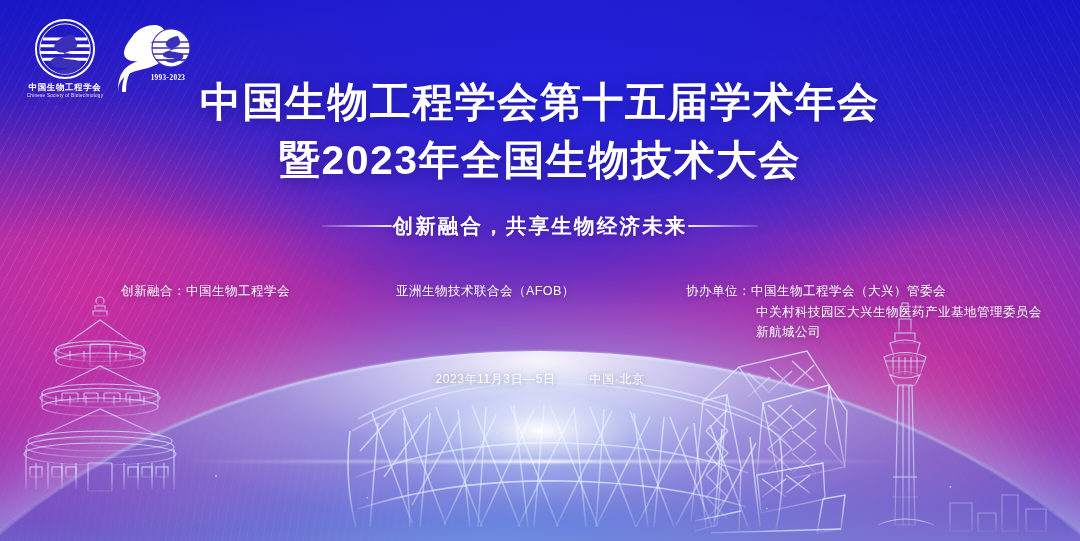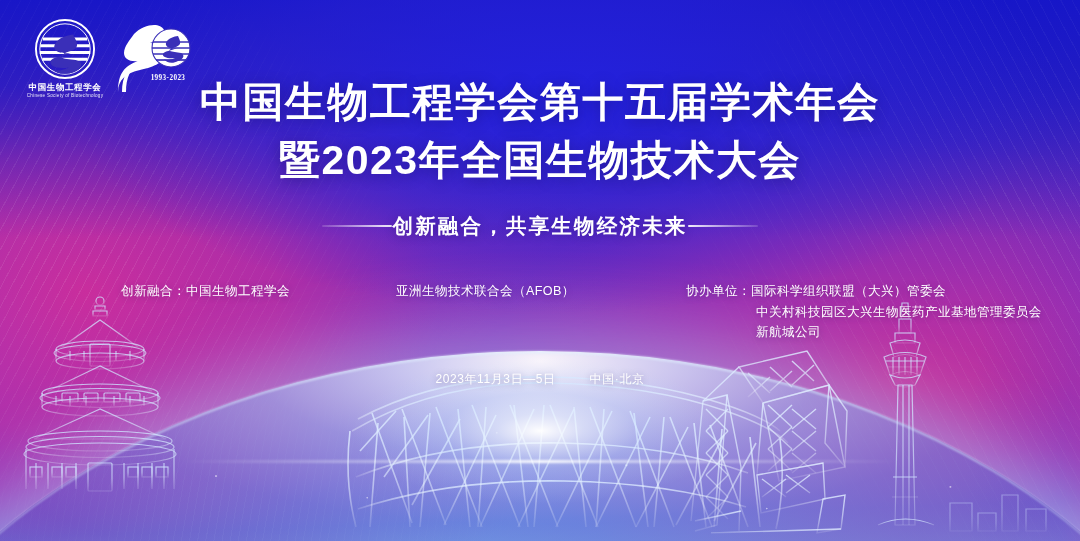--- a/index.html
+++ b/index.html
@@ -537,21 +537,21 @@
 
     <div class="org-col host">
       <div><span>创新融合：</span><span>中国生物工程学会</span></div>
     </div>
 
     <div class="org-col support">
       <div class="org-indent wide">亚洲生物技术联合会（AFOB）</div>
     </div>
 
     <div class="org-col coorg">
-      <div><span>协办单位：</span><span>国际科学组织联盟（大兴）管委会</span></div>
+      <div><span>协办单位：</span><span>中国生物工程学会（大兴）管委会</span></div>
       <div class="org-indent">中关村科技园区大兴生物医药产业基地管理委员会</div>
       <div class="org-indent">新航城公司</div>
     </div>
   </div>
 
   <div class="date-row">
     <span>2023年11月3日—5日</span>
     <span class="date-sep"></span>
     <span>中国·北京</span>
   </div>

